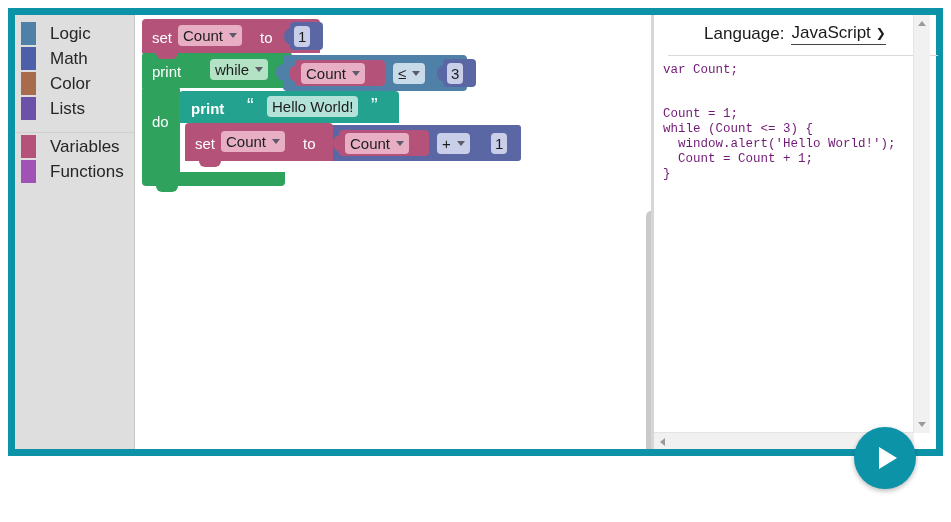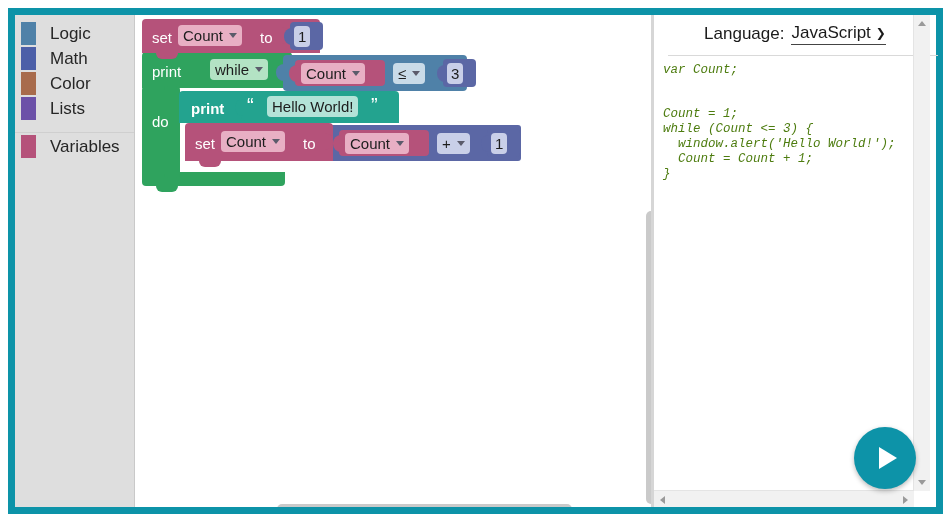--- a/index.html
+++ b/index.html
@@ -7,21 +7,21 @@
     width: 951px; height: 522px;
     background: #ffffff;
     font-family: "Liberation Sans", sans-serif;
     overflow: hidden;
   }
 
   
   #app {
     position: absolute;
     left: 8px; top: 8px;
-    width: 935px; height: 506px;
+    width: 935px; height: 448px;
     border: 7px solid #0d93a8;
     box-sizing: border-box;
     background: #ffffff;
   }
 
   
   #toolbox {
     position: absolute;
     left: 0; top: 0;
     width: 120px; height: 100%;
@@ -180,23 +180,22 @@
     width: 270px; height: 1px;
     background: #d9d9d9;
   }
   #code {
     position: absolute;
     left: 9px; top: 48px;
     right: 18px;
     font-family: "Liberation Mono", monospace;
     font-size: 12.5px;
     line-height: 14.8px;
-    color: #4d7c0f;
+    color: #701a75;
     white-space: pre;
-    font-style: italic;
   }
 
   
   #cp-vscroll-track {
     position: absolute;
     right: 6px; top: 0;
     width: 16px; bottom: 16px;
     background: #f1f1f1;
     border-left: 1px solid #e4e4e4;
     cursor: pointer;
@@ -263,20 +262,24 @@
       <span class="catlabel">Lists</span>
     </div>
 
     <div id="cat-gap"></div>
 
     <div class="cat">
       <span class="swatch" style="background:#b5527a"></span>
       <span class="catlabel">Variables</span>
     </div>
 
+    <div class="cat">
+      <span class="swatch" style="background:#a052b5"></span>
+      <span class="catlabel">Functions</span>
+    </div>
   </div>
 
   <div id="workspace">
     <div id="ws-canvas">
 
       <div class="blk" style="left:7px; top:37px; width:150px; height:125px;">
 
         <div class="blk-body" style="left:0; top:0; width:150px; height:36px; background:#2fa35e; border-radius:4px 4px 0 0;"></div>
 
         <div class="blk-body" style="left:0; top:34px; width:26px; height:92px; background:#2fa35e;"></div>

